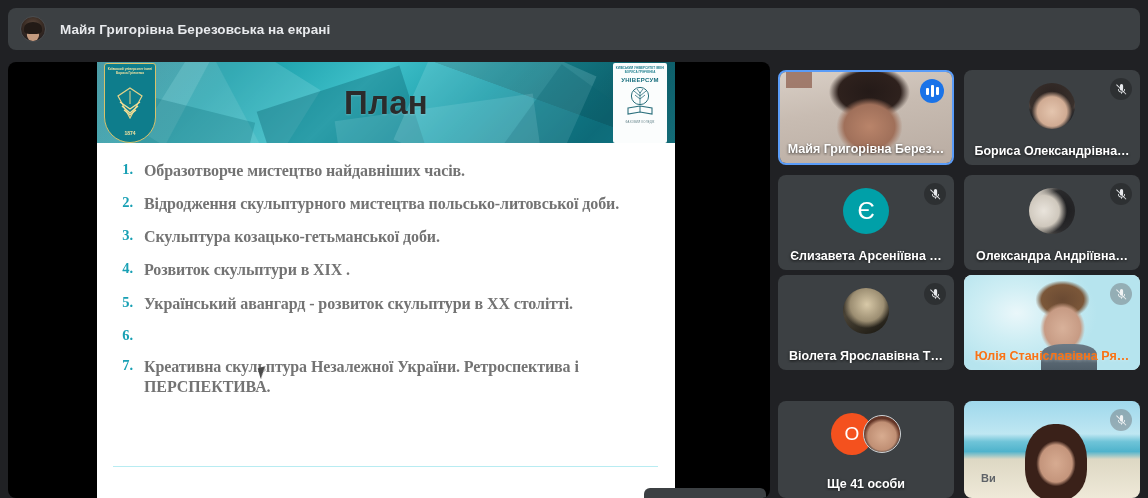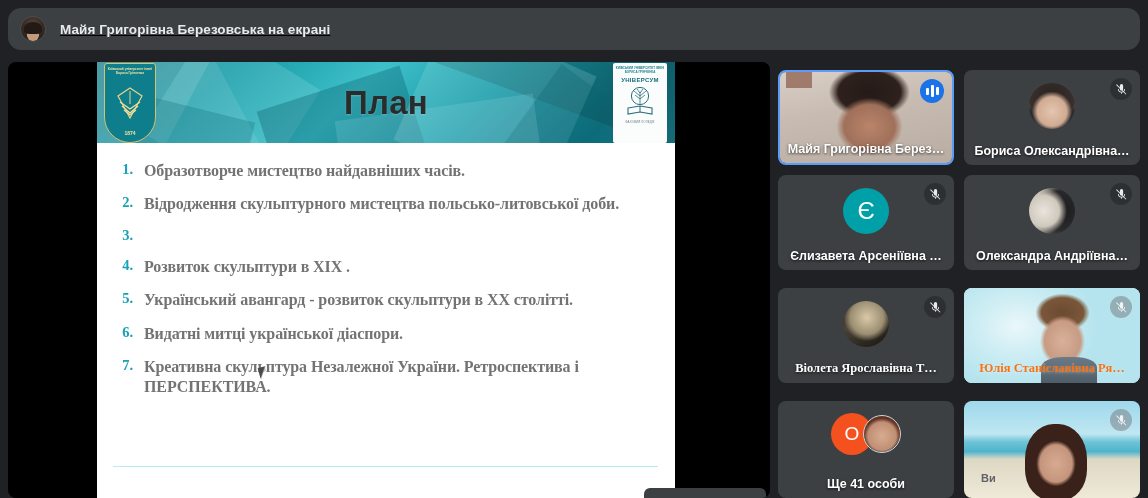--- a/index.html
+++ b/index.html
@@ -8,24 +8,23 @@
     background: #202124;
     font-family: "Liberation Sans", sans-serif;
     overflow: hidden;
   }
 
   
   .topbar {
     position: absolute; left: 8px; top: 8px;
     width: 1132px; height: 42px;
     background: #3c4043;
-    border-radius: 13px;
+    border-radius: 8px;
     display: flex; align-items: center;
     padding-left: 12px;
-    text-decoration: underline;
   }
   .topbar-avatar {
     width: 26px; height: 26px; border-radius: 50%;
     background: radial-gradient(circle at 50% 34%, #5e4a3e 0%, #3a2c24 46%, #2b2220 70%, #1b1b1d 100%);
     border: 1px solid #4a4d50;
     position: relative; overflow: hidden; flex: none;
   }
   .topbar-avatar::before {
     content: ""; position: absolute; left: 50%; top: 46%;
     width: 12px; height: 13px; transform: translateX(-50%);
@@ -194,21 +193,21 @@
     position: absolute;
     width: 176px; height: 95px;
     background: #3c4043;
     border-radius: 8px;
     overflow: hidden;
   }
   .tile.c0 { left: 0px; }
   .tile.c1 { left: 186px; }
   .tile.r0 { top: 0px; margin-top: 8px; }
   .tile.r1 { top: 113px; }
-  .tile.r2 { top: 226px; font-family: Liberation Serif, serif; }
+  .tile.r2 { top: 213px; }
   .tile.r3 { top: 339px; height: 97px; }
 
   .tile.speaking {
     border: 2px solid #5a9cf8;
   }
 
   .tile-name {
     position: absolute; left: 0; bottom: 7px;
     width: 100%;
     text-align: center;
@@ -376,32 +375,32 @@
       <div class="plan-item">
         <span class="plan-num">1.</span>
         <span class="plan-text">Образотворче мистецтво найдавніших часів.</span>
       </div>
       <div class="plan-item">
         <span class="plan-num">2.</span>
         <span class="plan-text">Відродження скульптурного мистецтва польсько-литовської доби.</span>
       </div>
       <div class="plan-item">
         <span class="plan-num">3.</span>
+        <span class="plan-text">Скульптура козацько-гетьманської доби.</span>
       </div>
       <div class="plan-item">
         <span class="plan-num">4.</span>
         <span class="plan-text"> Розвиток скульптури в XIX .</span>
       </div>
       <div class="plan-item">
         <span class="plan-num">5.</span>
         <span class="plan-text">Український авангард - розвиток скульптури в XX столітті.</span>
       </div>
       <div class="plan-item">
         <span class="plan-num">6.</span>
-        <span class="plan-text">Видатні митці української діаспори.</span>
       </div>
       <div class="plan-item">
         <span class="plan-num">7.</span>
         <span class="plan-text">Креативна скульптура Незалежної  України. Ретроспектива і ПЕРСПЕКТИВА.</span>
       </div>
     </div>
 
     <div class="slide-rule"></div>
   </div>
 

